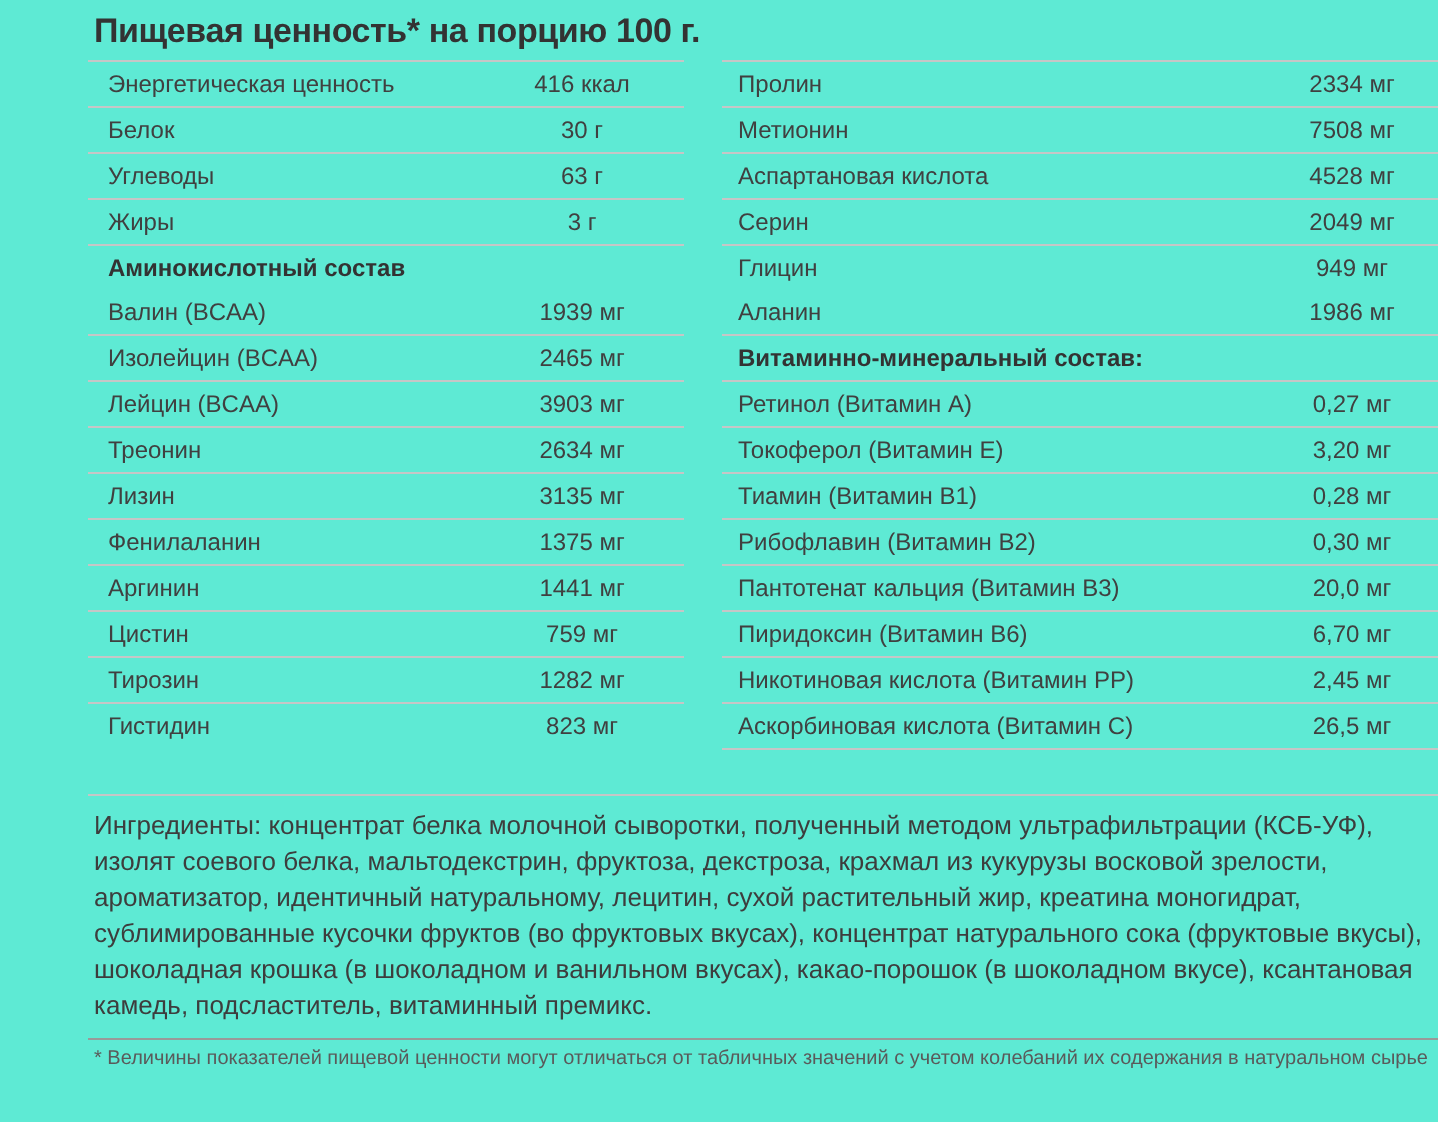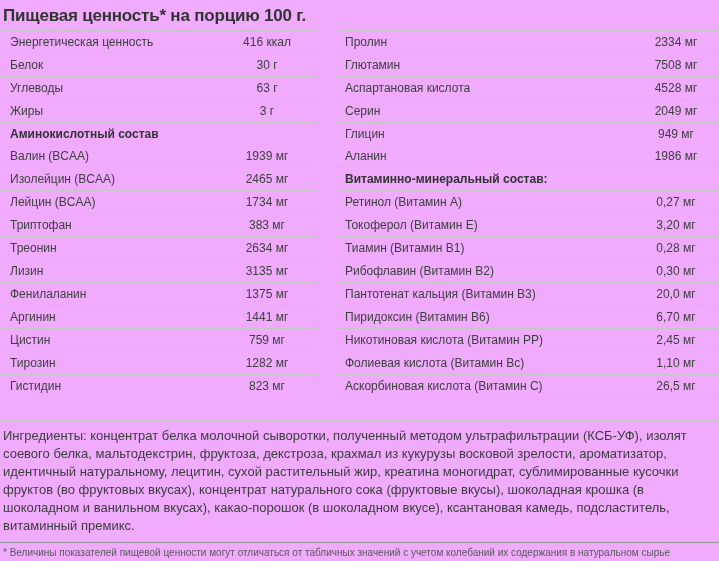--- a/index.html
+++ b/index.html
@@ -6,21 +6,22 @@
     margin: 0;
     padding: 0;
     background: #ffffff;
     font-family: "Liberation Sans", "DejaVu Sans", sans-serif;
   }
   .page {
     width: 719px;
     height: 561px;
     box-sizing: border-box;
     overflow: hidden;
-    background: #f0abfc;
+    background: #5eead4;
+    padding-left: 44px;
   }
   .title {
     margin: 0 0 4px 0;
     padding: 5px 0 0 3px;
     font-size: 17px;
     line-height: 21px;
     font-weight: 700;
     color: #333333;
     letter-spacing: -0.2px;
   }
@@ -112,25 +113,21 @@
           <tr>
             <td class="lbl">Валин (BCAA)</td>
             <td class="val">1939 мг</td>
           </tr>
           <tr>
             <td class="lbl">Изолейцин (BCAA)</td>
             <td class="val">2465 мг</td>
           </tr>
           <tr>
             <td class="lbl">Лейцин (BCAA)</td>
-            <td class="val">1734 мг</td>
-          </tr>
-          <tr>
-            <td class="lbl">Триптофан</td>
-            <td class="val">383 мг</td>
+            <td class="val">3903 мг</td>
           </tr>
           <tr>
             <td class="lbl">Треонин</td>
             <td class="val">2634 мг</td>
           </tr>
           <tr>
             <td class="lbl">Лизин</td>
             <td class="val">3135 мг</td>
           </tr>
           <tr>
@@ -156,21 +153,21 @@
         </tbody>
     </table>
     <div class="t-gap"></div>
     <table class="t t-right">
       <tbody id="right-body">
           <tr>
             <td class="lbl">Пролин</td>
             <td class="val">2334 мг</td>
           </tr>
           <tr>
-            <td class="lbl">Глютамин</td>
+            <td class="lbl">Метионин</td>
             <td class="val">7508 мг</td>
           </tr>
           <tr>
             <td class="lbl">Аспартановая кислота</td>
             <td class="val">4528 мг</td>
           </tr>
           <tr>
             <td class="lbl">Серин</td>
             <td class="val">2049 мг</td>
           </tr>
@@ -208,24 +205,20 @@
           </tr>
           <tr>
             <td class="lbl">Пиридоксин (Витамин В6)</td>
             <td class="val">6,70 мг</td>
           </tr>
           <tr>
             <td class="lbl">Никотиновая кислота (Витамин РР)</td>
             <td class="val">2,45 мг</td>
           </tr>
           <tr>
-            <td class="lbl">Фолиевая кислота (Витамин Вс)</td>
-            <td class="val">1,10 мг</td>
-          </tr>
-          <tr>
             <td class="lbl">Аскорбиновая кислота (Витамин С)</td>
             <td class="val">26,5 мг</td>
           </tr>
           <tr>
             <td class="lbl"></td>
             <td class="val"></td>
           </tr>
         </tbody>
     </table>
   </div>

